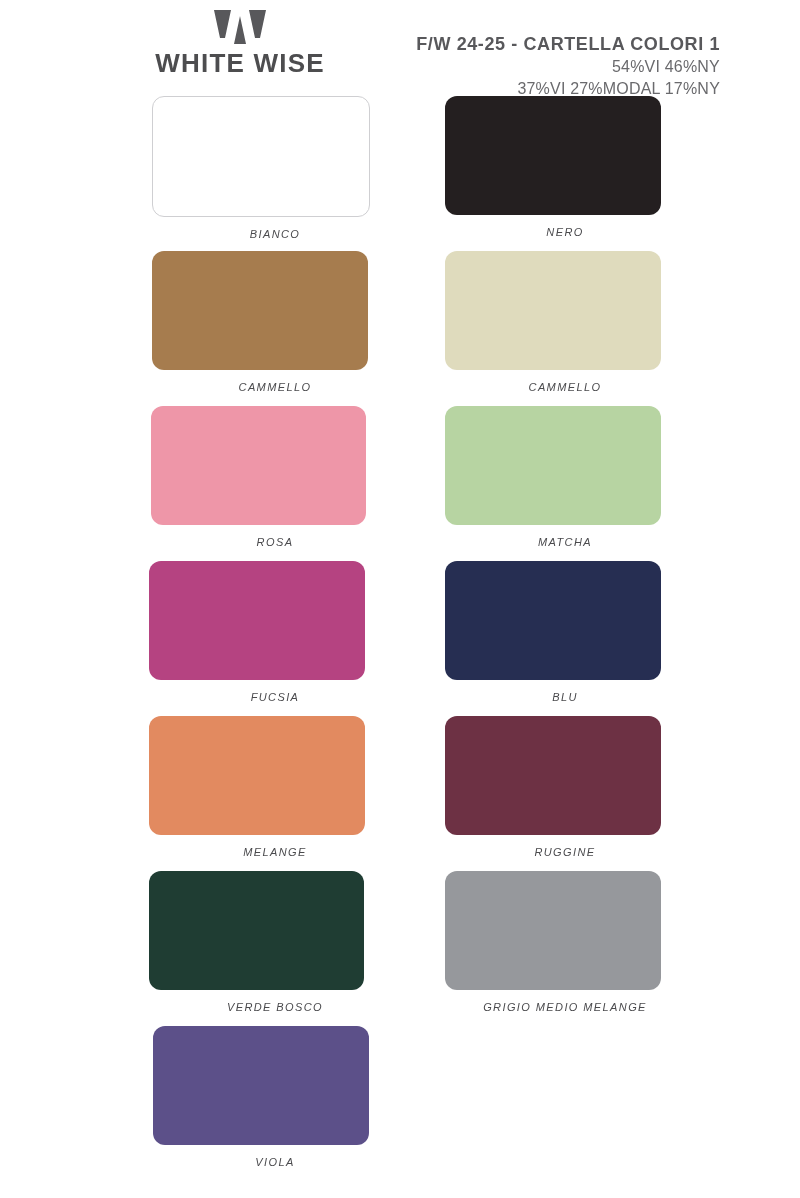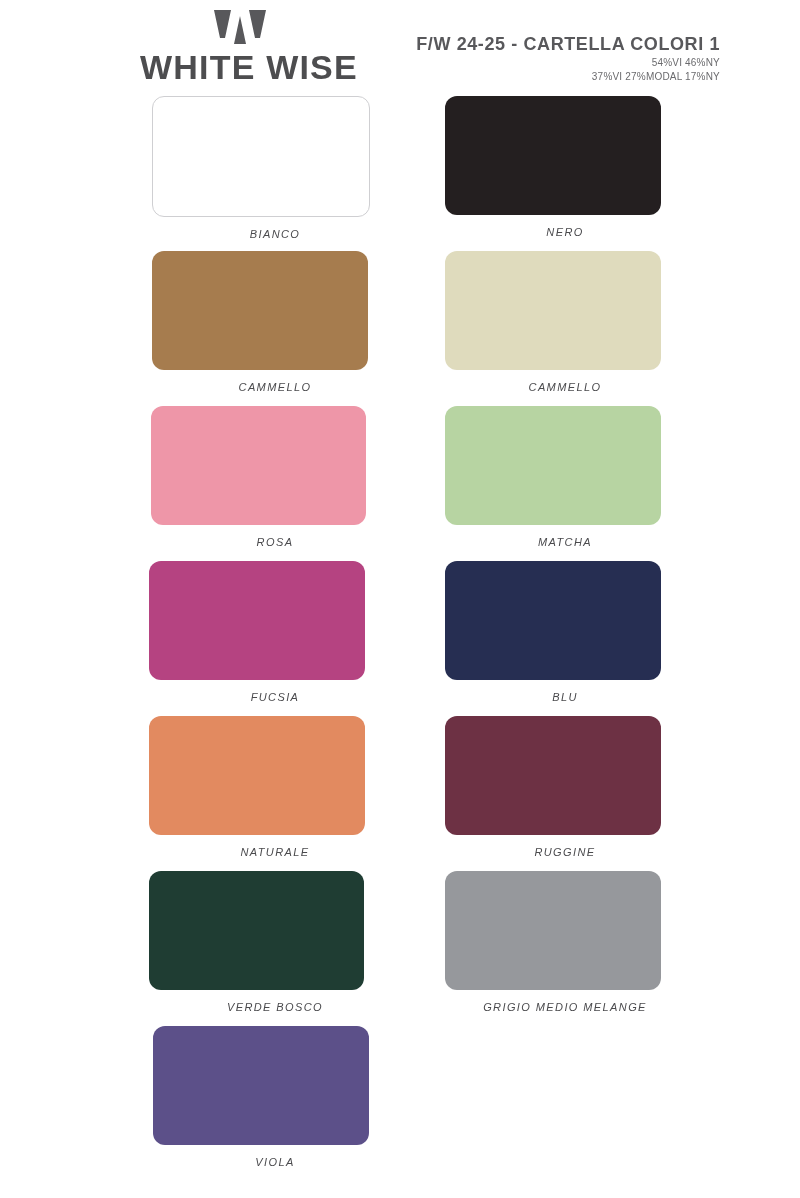--- a/index.html
+++ b/index.html
@@ -37,21 +37,21 @@
     text-align: center;
   }
   .brand-mark {
     display: block;
     margin: 0 auto 4px auto;
     width: 52px;
     height: 38px;
   }
   .brand-name {
     display: block;
-    font-size: 34px;
+    font-size: 26px;
     font-weight: bold;
     letter-spacing: 1.2px;
     color: #4d4d4f;
     line-height: 1;
     white-space: nowrap;
   }
   .header-meta {
     position: absolute;
     left: 400px;
     top: 32px;
@@ -63,21 +63,21 @@
     display: block;
     font-size: 18px;
     font-weight: bold;
     letter-spacing: 0.6px;
     color: #58585b;
     white-space: nowrap;
     line-height: 1.35;
   }
   .meta-line {
     display: block;
-    font-size: 10px;
+    font-size: 16px;
     letter-spacing: 0.2px;
     color: #6a6a6d;
     white-space: nowrap;
     line-height: 1.35;
   }
 
   
   .grid {
     position: absolute;
     left: 0;
@@ -176,21 +176,21 @@
           <span class="chip-label">FUCSIA</span>
         </div>
         <div class="cell cell-right">
           <div class="chip" style="background: rgb(38, 46, 82); margin-left: 25px; width: 216px;"></div>
           <span class="chip-label">BLU</span>
         </div>
       </div>
       <div class="row">
         <div class="cell cell-left">
           <div class="chip" style="background: rgb(226, 138, 96); margin-left: 19px; width: 216px;"></div>
-          <span class="chip-label">NATURALE</span>
+          <span class="chip-label">MELANGE</span>
         </div>
         <div class="cell cell-right">
           <div class="chip" style="background: rgb(109, 49, 68); margin-left: 25px; width: 216px;"></div>
           <span class="chip-label">RUGGINE</span>
         </div>
       </div>
       <div class="row">
         <div class="cell cell-left">
           <div class="chip" style="background: rgb(31, 61, 51); margin-left: 19px; width: 215px;"></div>
           <span class="chip-label">VERDE BOSCO</span>

